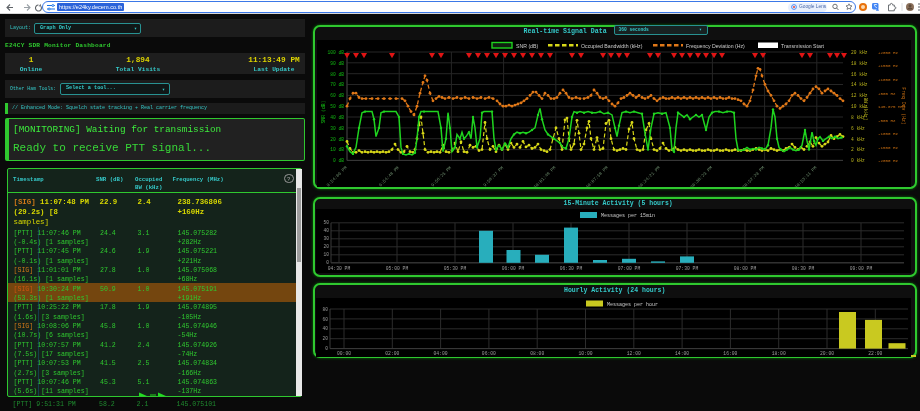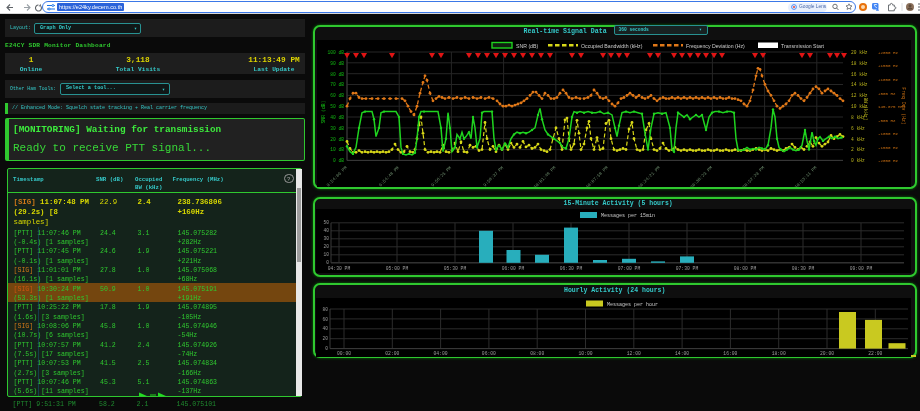--- a/index.html
+++ b/index.html
@@ -56,50 +56,50 @@
 <div class="abs cy" style="left:10px;top:25px;font-size:5px">Layout:</div>
 <div class="abs" style="left:34px;top:22.5px;width:107px;height:11px;background:#101717;border:1px solid #289292;border-radius:2px"></div>
 <div class="abs cy" style="left:40px;top:25px;font-size:5.2px;font-weight:bold">Graph Only</div>
 <div class="abs cy" style="left:134px;top:25px;font-size:5px">▾</div>
 
 <div class="abs" style="left:5px;top:42px;font-size:6.2px;font-weight:bold;color:#2fc82f;letter-spacing:0.2px">E24CY SDR Monitor Dashboard</div>
 
 <div class="abs" style="left:5px;top:53px;width:300px;height:21px;background:#1e1e1e"></div>
 <div class="abs" style="left:11px;top:55.5px;width:40px;text-align:center;color:#ddd400;font-size:7.8px;font-weight:bold">1</div>
 <div class="abs cy" style="left:11px;top:65.5px;width:40px;text-align:center;font-size:6.2px;font-weight:bold">Online</div>
-<div class="abs" style="left:98px;top:55.5px;width:80px;text-align:center;color:#ddd400;font-size:7.8px;font-weight:bold">3,118</div>
+<div class="abs" style="left:98px;top:55.5px;width:80px;text-align:center;color:#ddd400;font-size:7.8px;font-weight:bold">1,894</div>
 <div class="abs cy" style="left:98px;top:65.5px;width:80px;text-align:center;font-size:6.2px;font-weight:bold">Total Visits</div>
 <div class="abs" style="left:234px;top:55.5px;width:80px;text-align:center;color:#ddd400;font-size:7.8px;font-weight:bold">11:13:49 PM</div>
 <div class="abs cy" style="left:234px;top:65.5px;width:80px;text-align:center;font-size:6.2px;font-weight:bold">Last Update</div>
 
 <div class="abs" style="left:5px;top:80px;width:300px;height:18px;background:#1c1c1c"></div>
 <div class="abs cy" style="left:10px;top:85.5px;font-size:4.8px">Other Ham Tools:</div>
 <div class="abs" style="left:60px;top:82.8px;width:110px;height:12.6px;background:#101717;border:1px solid #289292;border-radius:2px"></div>
 <div class="abs cy" style="left:66px;top:85px;font-size:5.2px;font-weight:bold">Select a tool...</div>
 <div class="abs cy" style="left:162px;top:86px;font-size:5px">▾</div>
 
 <div class="abs" style="left:5px;top:103px;width:300px;height:10.5px;background:#1b1b1b;border-left:3px solid #2fc82f"></div>
 <div class="abs cy" style="left:12px;top:105px;font-size:5px">// Enhanced Mode: Squelch state tracking + Real carrier frequency</div>
 
 <div class="abs" style="left:5px;top:118px;width:300px;height:43px;background:#212121;border:1px solid #2fc82f;border-left:4px solid #2fc82f;border-radius:2px"></div>
-<div class="abs" style="left:13px;top:124px;font-size:9.4px;font-weight:bold;color:#3dec3d">[MONITORING] Waiting for transmission</div>
+<div class="abs" style="left:13px;top:124px;font-size:9.4px;font-weight:normal;color:#3dec3d">[MONITORING] Waiting for transmission</div>
 <div class="abs" style="left:13px;top:141.5px;font-size:11px;color:#38d838">Ready to receive PTT signal...</div>
 
 <div class="abs" style="left:7px;top:168px;width:295px;height:229px;background:#14231b;border:1px solid #2fc82f;border-radius:2px;overflow:hidden">
 
   <div class="abs cy" style="left:5px;top:7px;font-size:5.7px;font-weight:bold">Timestamp</div>
   <div class="abs cy" style="left:88px;top:7px;font-size:5.7px;font-weight:bold">SNR (dB)</div>
   <div class="abs cy" style="left:127px;top:7px;font-size:5.7px;font-weight:bold;line-height:7.6px">Occupied<br>BW (kHz)</div>
   <div class="abs cy" style="left:164.5px;top:7px;font-size:5.7px;font-weight:bold">Frequency (MHz)</div>
   <div class="abs" style="left:276px;top:4.5px;width:9.6px;height:9.6px;border:1px solid #999;border-radius:50%;color:#aaa;font-size:5.8px;text-align:center;line-height:9px">?</div>
   <div class="abs" style="left:0;top:22.5px;width:295px;height:1px;background:#2fc82f"></div>
 
 <div class="abs" style="left:0;top:0;width:289px;height:229px">
 <div class="abs" style="left:5.5px;top:29.3px;color:#d9d900;font-weight:bold;font-size:7.4px"><span style="color:#d07818">[SIG]</span> 11:07:48 PM</div>
-<div class="abs" style="left:91.5px;top:29.3px;color:#d9d900;font-weight:normal;font-size:7.4px">22.9</div>
+<div class="abs" style="left:91.5px;top:29.3px;color:#d9d900;font-weight:bold;font-size:7.4px">22.9</div>
 <div class="abs" style="left:129.5px;top:29.3px;color:#d9d900;font-weight:bold;font-size:7.4px">2.4</div>
 <div class="abs" style="left:169.5px;top:29.3px;color:#d9d900;font-weight:bold;font-size:7.4px">238.736806</div>
 <div class="abs" style="left:5.5px;top:39.2px;color:#d9d900;font-weight:bold;font-size:7.4px">(29.2s) [8</div>
 <div class="abs" style="left:169.5px;top:39.2px;color:#d9d900;font-weight:bold;font-size:7.4px">+160Hz</div>
 <div class="abs" style="left:5.5px;top:48.5px;color:#d9d900;font-weight:normal;font-size:7.4px">samples]</div>
 <div class="abs" style="left:5.5px;top:60.5px;color:#2fc82f;font-size:6.6px"><span style="color:#2fc82f">[PTT]</span> 11:07:46 PM</div>
 <div class="abs" style="left:92px;top:60.5px;color:#2fc82f;font-size:6.6px">24.4</div>
 <div class="abs" style="left:129.5px;top:60.5px;color:#2fc82f;font-size:6.6px">3.1</div>
 <div class="abs" style="left:169.5px;top:60.5px;color:#2fc82f;font-size:6.6px">145.075282</div>
 <div class="abs" style="left:5.5px;top:69.9px;color:#2fc82f;font-size:6.6px">(-0.4s) [1 samples]</div>

